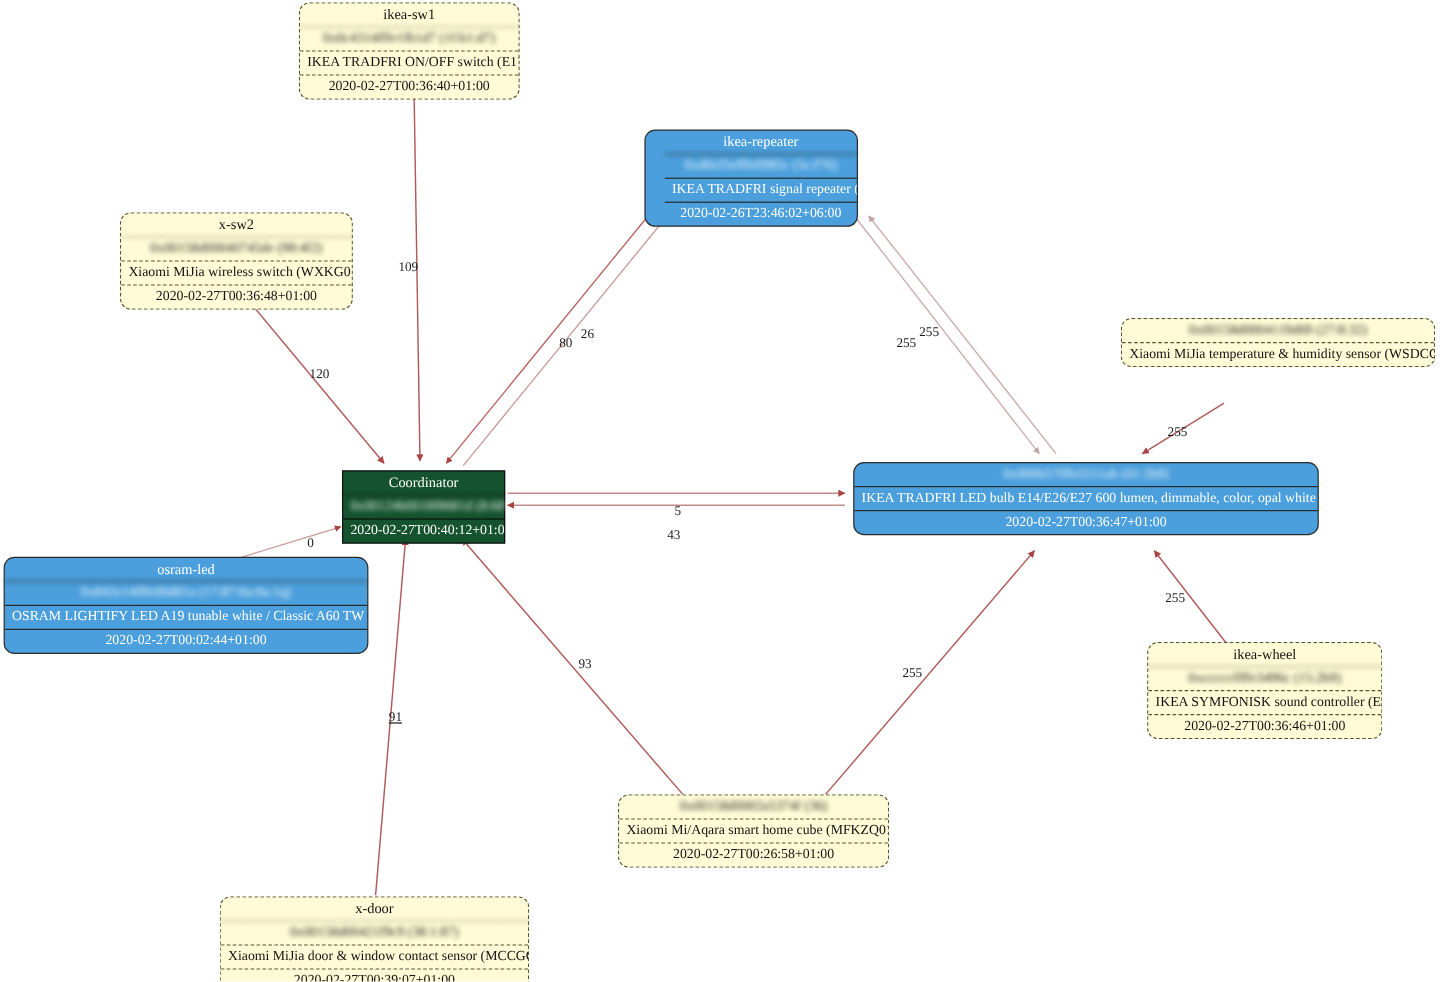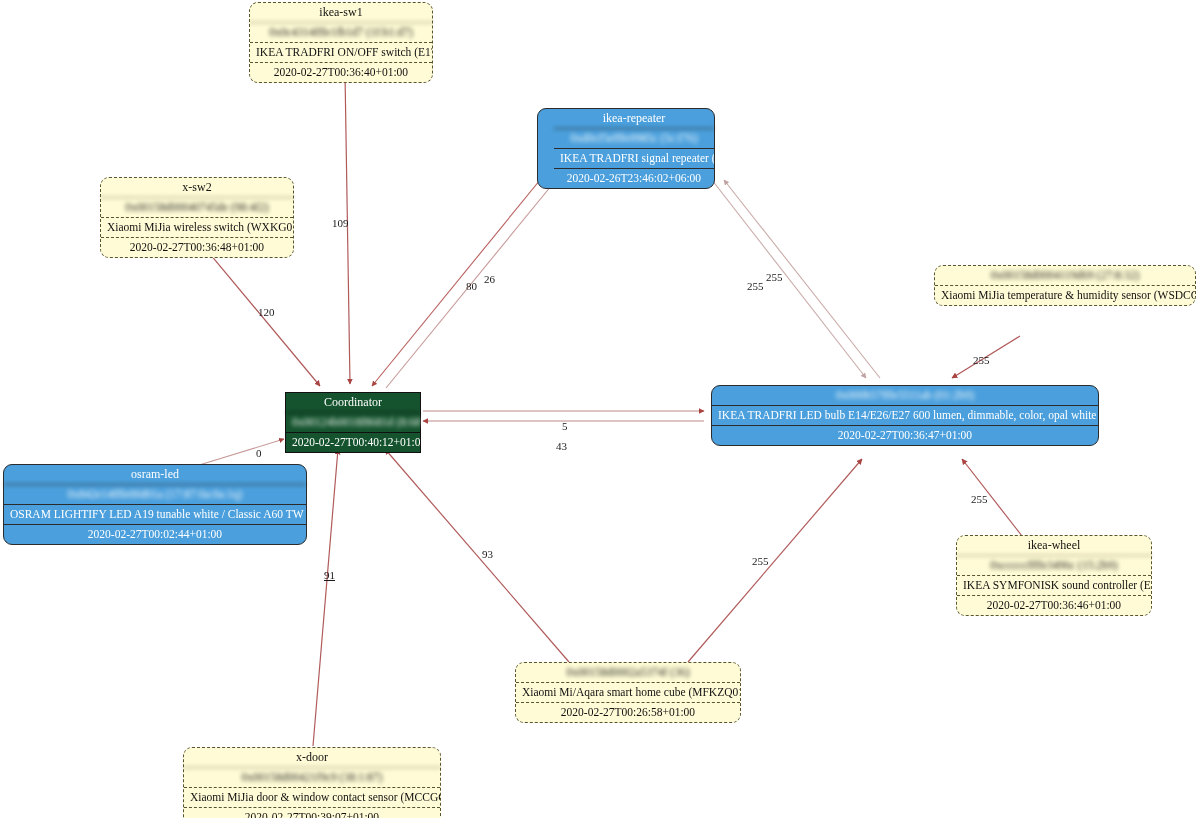--- a/index.html
+++ b/index.html
@@ -209,15 +209,15 @@
       <div class="edge-label" style="left: 484px; top: 274px;">26</div>
       <div class="edge-label" style="left: 747px; top: 281px;">255</div>
       <div class="edge-label" style="left: 766px; top: 272px;">255</div>
       <div class="edge-label" style="left: 973px; top: 355px;">255</div>
       <div class="edge-label" style="left: 556px; top: 410px; margin-top: 31px;">43</div>
       <div class="edge-label" style="left: 562px; top: 421px;">5</div>
       <div class="edge-label" style="left: 256px; top: 448px;">0</div>
       <div class="edge-label" style="left: 971px; top: 494px;">255</div>
       <div class="edge-label" style="left: 482px; top: 549px;">93</div>
       <div class="edge-label" style="left: 752px; top: 556px;">255</div>
-      <div class="edge-label" style="left: 324px; top: 570px; text-decoration: underline;">91</div>
+      <div class="edge-label" style="left: 324px; top: 593px; text-decoration: underline;">91</div>
     </div>
 </div>
 
 </body></html>

